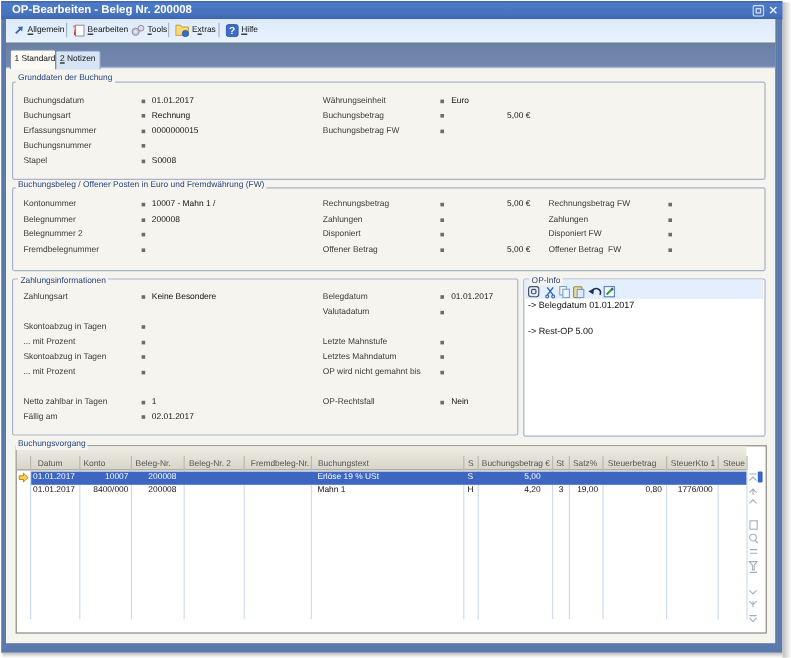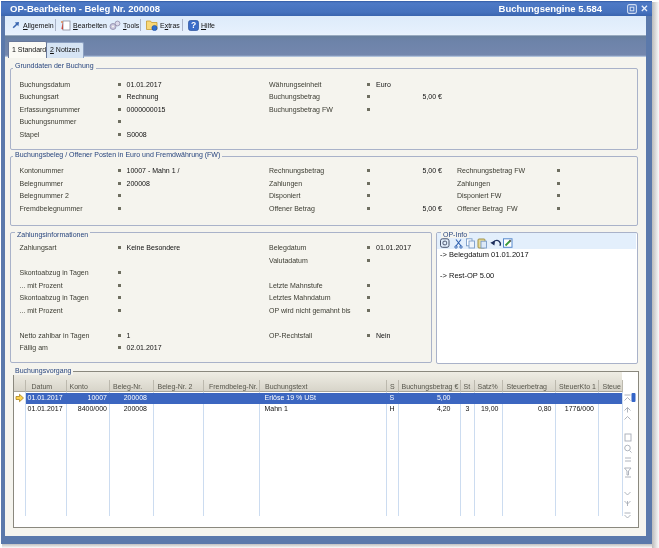--- a/index.html
+++ b/index.html
@@ -15,21 +15,20 @@
 .wt{font-size:7px;line-height:9px;color:#fff;white-space:pre;}
 </style></head>
 <body>
 <div id="st">
 <div class="a" style="left:0;top:0;width:659px;height:548px;background:#fff;"></div>
 <div class="a" style="left:1px;top:1px;width:651px;height:543px;background:#5b79ab;"></div>
 <div class="a" style="left:652px;top:2px;width:7px;height:546px;background:linear-gradient(to right,#bcbcbc,#fbfbfb);"></div>
 <div class="a" style="left:2px;top:544px;width:650px;height:4px;background:linear-gradient(to bottom,#c0c0c0,#fbfbfb);"></div>
 <div class="a" style="left:1px;top:1px;width:651px;height:15px;background:linear-gradient(to bottom,#325ba4 0,#4e7ac6 12%,#4571bd 75%,#3b65ae 100%);"></div>
 <div class="a wt" style="left:10px;top:3px;font-weight:bold;font-size:9.5px;line-height:11px;">OP-Bearbeiten - Beleg Nr. 200008</div>
-<div class="a wt" style="left:402px;top:3px;width:200px;font-weight:bold;font-size:9.5px;line-height:11px;text-align:right;">Buchungsengine 5.584</div>
 <svg class="a" style="left:627px;top:4px;" width="10" height="10" viewBox="0 0 10 10">
 <rect x="0.6" y="0.6" width="8.8" height="8.8" rx="1.6" fill="none" stroke="#cfdcf2" stroke-width="1.1"></rect>
 <rect x="3.2" y="3.2" width="3.6" height="3.6" fill="none" stroke="#cfdcf2" stroke-width="1.1"></rect>
 </svg>
 <svg class="a" style="left:640px;top:4px;" width="9" height="9" viewBox="0 0 9 9">
 <path d="M1.8 1.8 L7 7 M7 1.8 L1.8 7" stroke="#e8eefa" stroke-width="1.3"></path>
 </svg>
 <div class="a" style="left:5px;top:16px;width:641px;height:520px;background:#f5f4ee;"></div>
 <div class="a" style="left:5px;top:16px;width:641px;height:18px;background:linear-gradient(to bottom,#ddebfa,#e7f1fd);"></div>
 <svg class="a" style="left:11px;top:20px;" width="10" height="10" viewBox="0 0 10 10">

